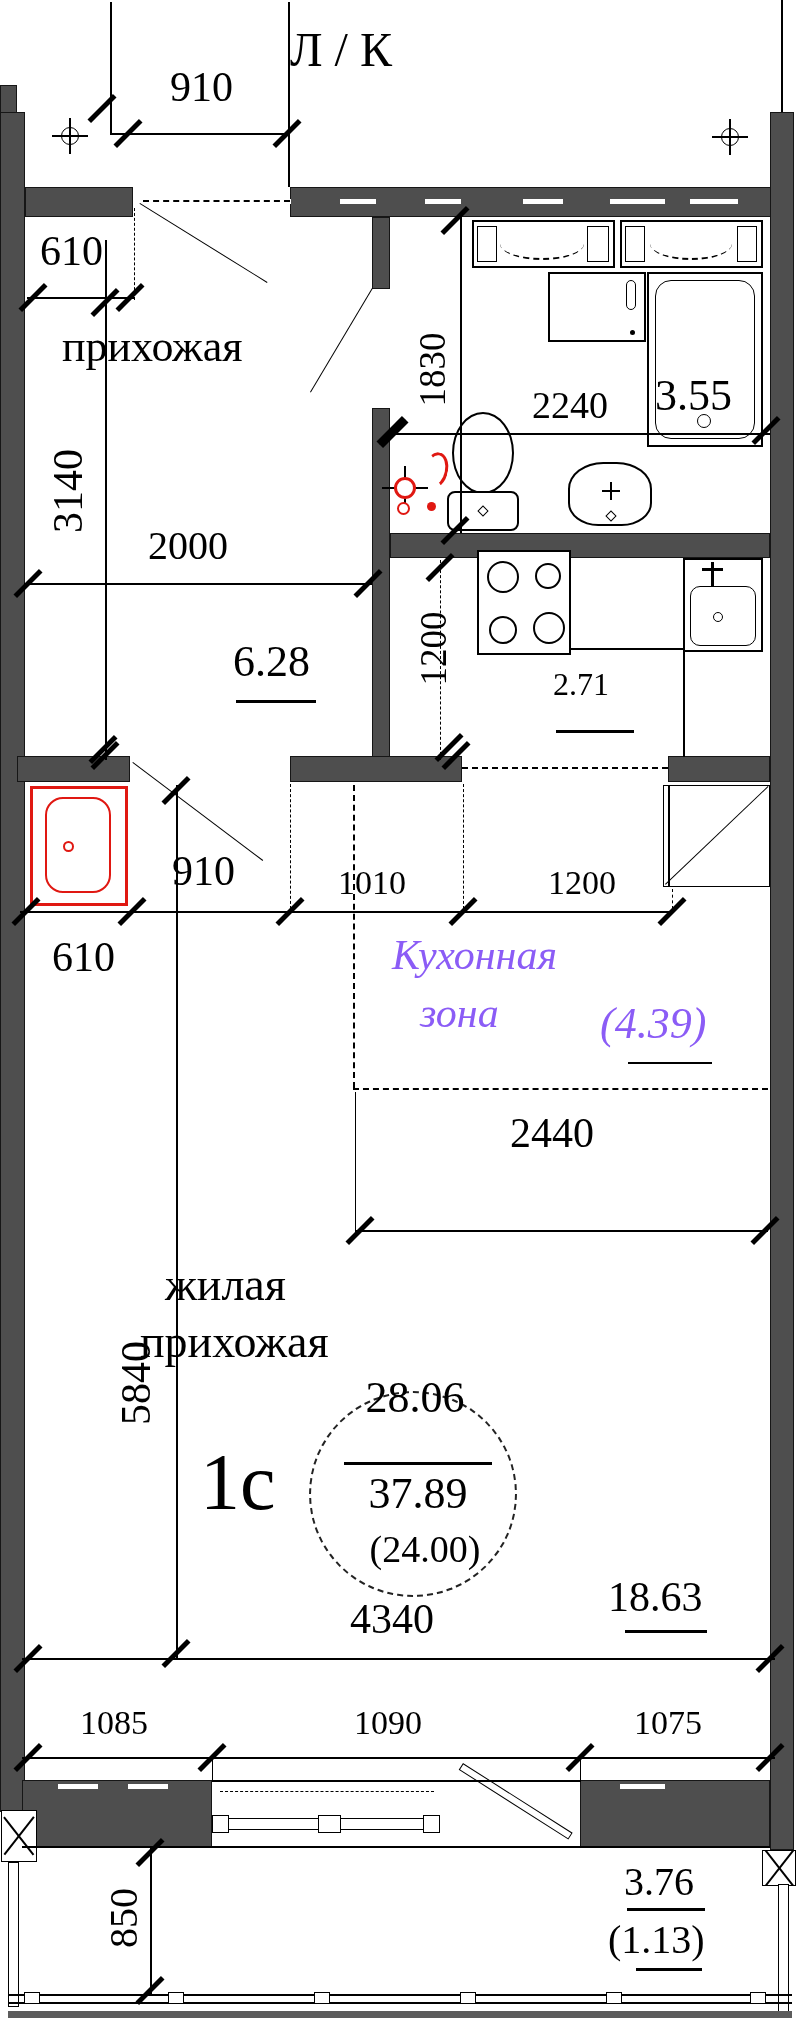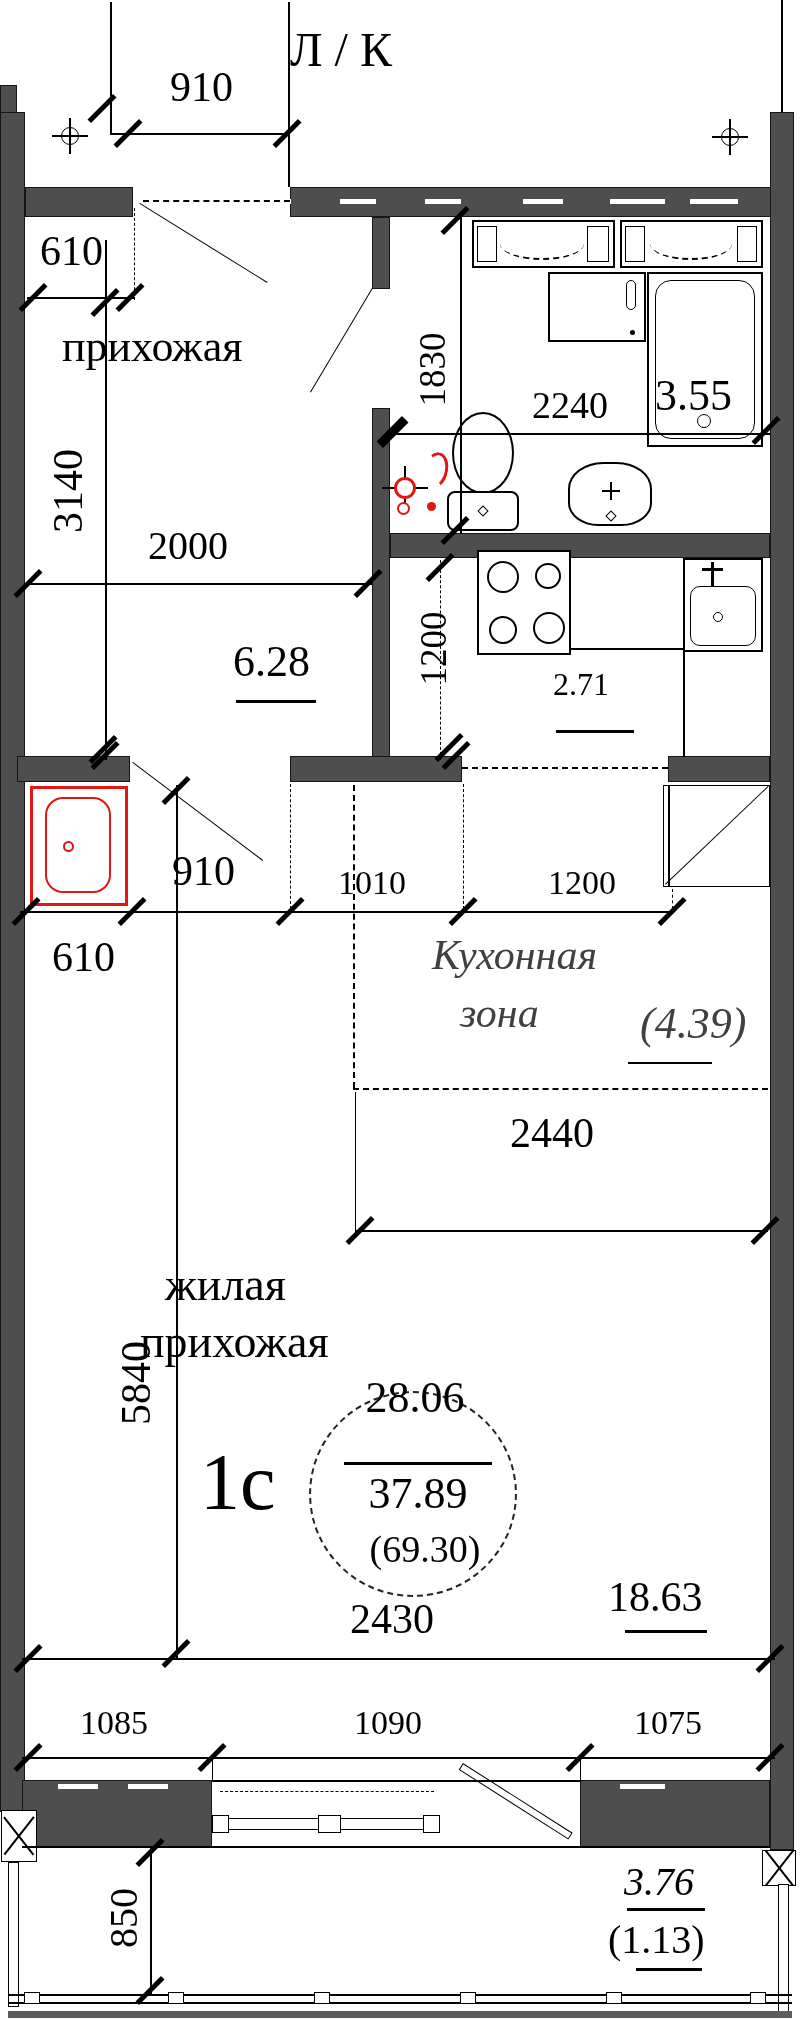--- a/index.html
+++ b/index.html
@@ -8,21 +8,21 @@
   .abs{position:absolute;}
   .w{position:absolute;background:#4e4e4e;border:1.5px solid #161616;box-sizing:border-box;}
   .dashh{position:absolute;border-top:2px dashed #000;}
   .dashv{position:absolute;border-left:2px dashed #000;}
   .thinv{position:absolute;background:#000;width:1.5px;}
   .thinh{position:absolute;background:#000;height:1.5px;}
   .tick{position:absolute;width:36px;height:5px;background:#000;transform:rotate(-45deg);}
   .txt{position:absolute;white-space:nowrap;line-height:1;}
   .ctr{text-align:center;}
   .rot{transform:rotate(-90deg);}
-  .it{font-style:italic;color:#404040;margin-left:40px;}
+  .it{font-style:italic;color:#8b5cf6;}
   .ul{position:absolute;background:#000;}
   .b{position:absolute;border:2px solid #000;background:#fff;box-sizing:border-box;}
   .b1{position:absolute;border:1.5px solid #000;background:#fff;box-sizing:border-box;}
   .round{border-radius:50%;}
   .red{border-color:#e01812 !important;}
   .wd{position:absolute;background:#fff;height:5px;}
   .swing{position:absolute;height:0;border-top:1.5px solid #000;transform-origin:0 0;}
   .pier{position:absolute;border:1.5px solid #000;background:#fff;box-sizing:border-box;overflow:hidden;}
   .pier .d1,.pier .d2{position:absolute;left:-20%;top:48%;width:140%;height:1.5px;background:#000;}
   .pier .d1{transform:rotate(52deg);} .pier .d2{transform:rotate(-52deg);}
@@ -253,26 +253,26 @@
   <div class="ul" style="left:628px;top:1062px;width:84px;height:2px;"></div>
   <div class="txt" style="left:510px;top:1112px;font-size:42px;">2440</div>
   <div class="txt" style="left:165px;top:1262px;font-size:46px;">жилая</div>
   <div class="txt" style="left:140px;top:1319px;font-size:46px;">прихожая</div>
   <div class="txt rot ctr" style="left:71px;top:1362px;width:130px;font-size:42px;">5840</div>
   <div class="txt" style="left:200px;top:1442px;font-size:80px;">1с</div>
   <div class="abs" style="left:309px;top:1391px;width:208px;height:206px;border:2.5px dashed #222;border-radius:50%;box-sizing:border-box;"></div>
   <div class="txt ctr" style="left:342px;top:1376px;width:146px;font-size:44px;">28.06</div>
   <div class="ul" style="left:344px;top:1462px;width:148px;height:3px;"></div>
   <div class="txt ctr" style="left:345px;top:1472px;width:146px;font-size:44px;">37.89</div>
-  <div class="txt ctr" style="left:358px;top:1530px;width:134px;font-size:38px;">(69.30)</div>
-  <div class="txt" style="left:350px;top:1598px;font-size:42px;">2430</div>
+  <div class="txt ctr" style="left:358px;top:1530px;width:134px;font-size:38px;">(24.00)</div>
+  <div class="txt" style="left:350px;top:1598px;font-size:42px;">4340</div>
   <div class="txt" style="left:608px;top:1576px;font-size:42px;">18.63</div>
   <div class="ul" style="left:625px;top:1630px;width:82px;height:3px;"></div>
   <div class="txt" style="left:80px;top:1706px;font-size:34px;">1085</div>
   <div class="txt" style="left:354px;top:1706px;font-size:34px;">1090</div>
   <div class="txt" style="left:634px;top:1706px;font-size:34px;">1075</div>
   <div class="txt rot ctr" style="left:74px;top:1898px;width:100px;font-size:40px;">850</div>
-  <div class="txt" style="left:624px;top:1862px;font-size:40px;font-style:italic;">3.76</div>
+  <div class="txt" style="left:624px;top:1862px;font-size:40px;">3.76</div>
   <div class="ul" style="left:627px;top:1908px;width:78px;height:2.5px;"></div>
   <div class="txt" style="left:608px;top:1920px;font-size:40px;">(1.13)</div>
   <div class="ul" style="left:636px;top:1968px;width:66px;height:2.5px;"></div>
 
 </div>
 
 </body></html>

